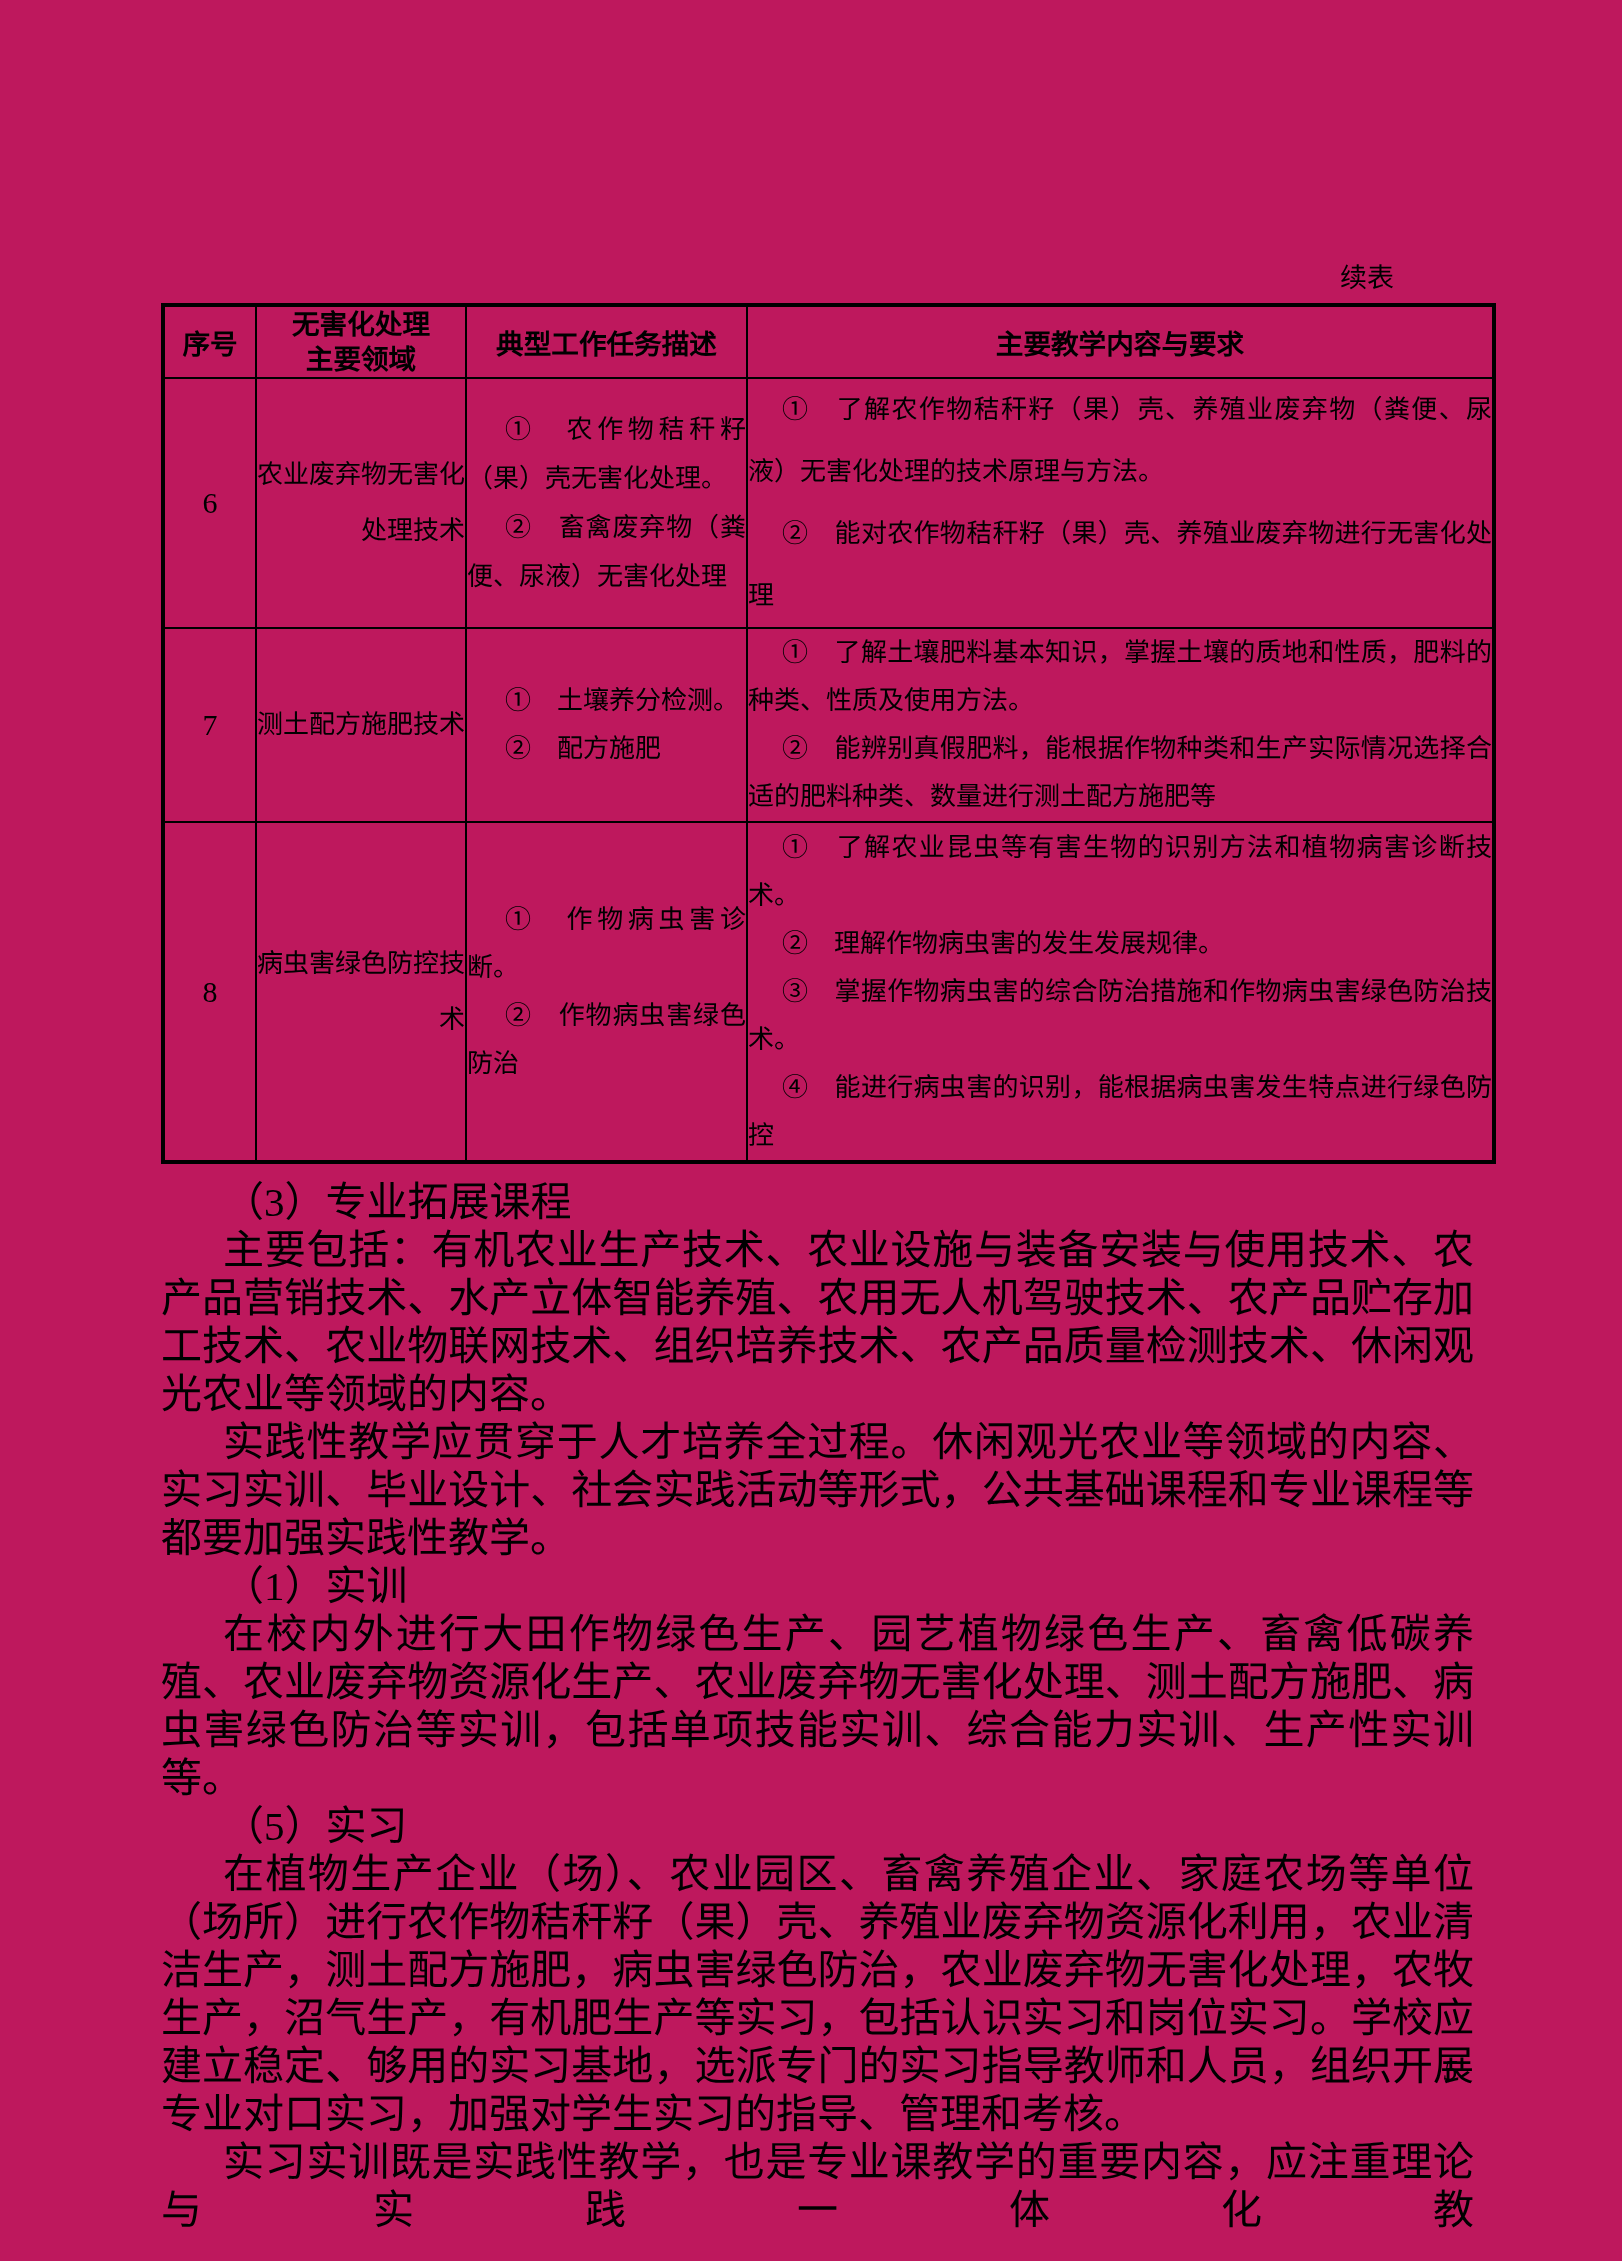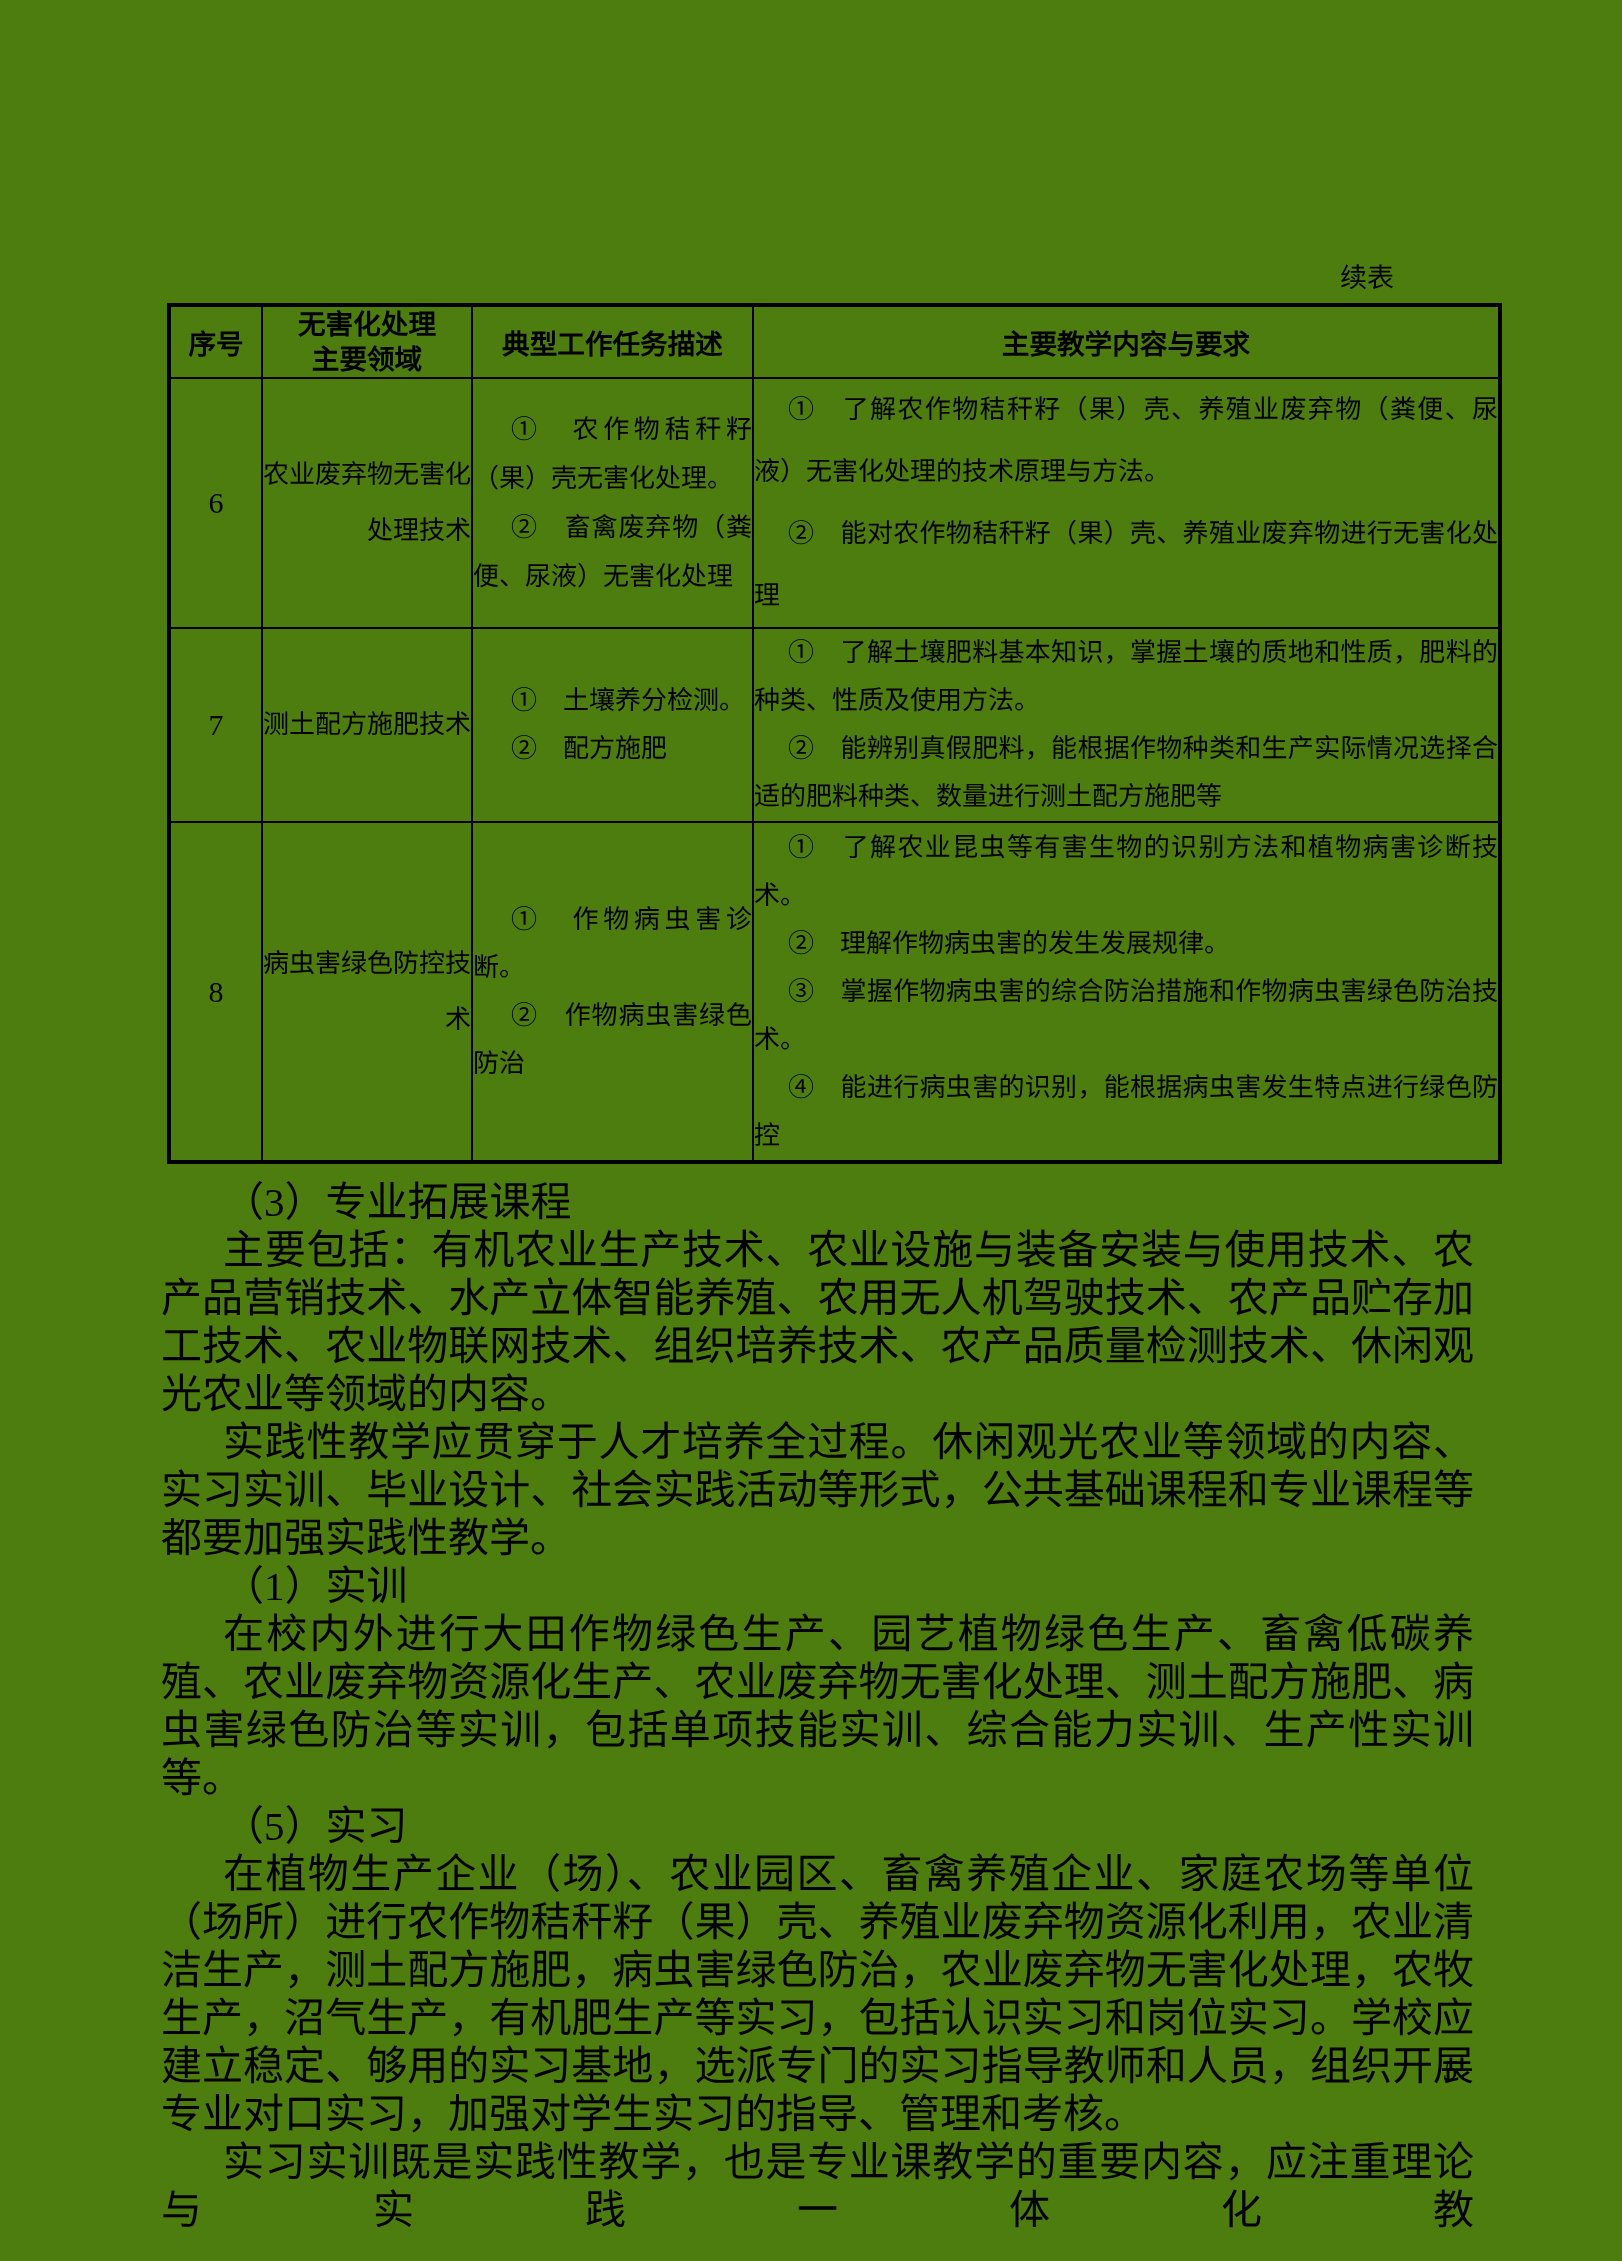--- a/index.html
+++ b/index.html
@@ -5,21 +5,21 @@
   html, body { margin: 0; padding: 0; }
   body {
     font-family: "Liberation Serif", "DejaVu Serif", serif;
     background: #ffffff;
     color: #000000;
   }
   .page {
     position: relative;
     width: 1622px;
     height: 2261px;
-    background: #4d7c0f;
+    background: #be185d;
     overflow: hidden;
   }
   .content {
     position: absolute;
     left: 161px;
     top: 254px;
     width: 1331px;
   }
   .continued-label {
     height: 49px;
@@ -27,21 +27,20 @@
     font-size: 27px;
     text-align: right;
     padding-right: 98px;
     box-sizing: border-box;
   }
   table.curriculum {
     table-layout: fixed;
     width: 1331px;
     border-collapse: collapse;
     border: 4.5px solid #000;
-    margin-left: 6px;
   }
   table.curriculum th, table.curriculum td {
     border: 2.2px solid #000;
     padding: 0;
     vertical-align: middle;
     box-sizing: border-box;
   }
   tr.header-row { height: 73px; }
   tr.row-6 { height: 249px; }
   tr.row-7 { height: 193px; }

